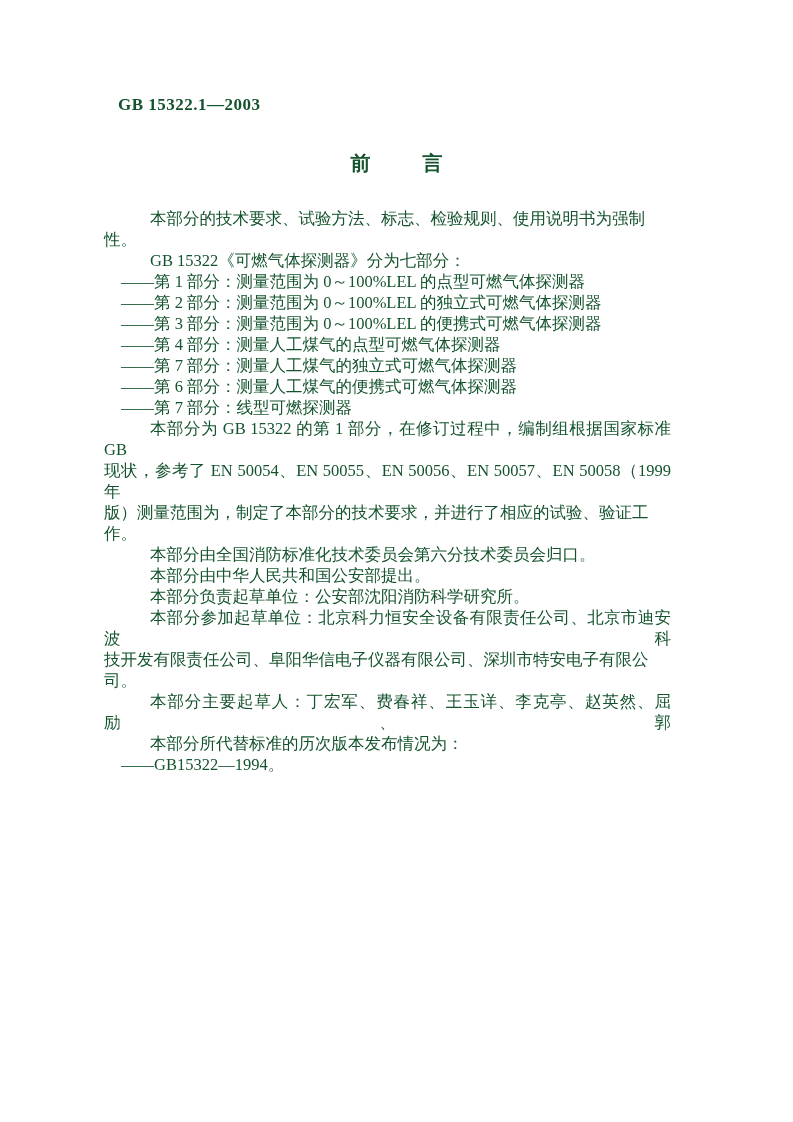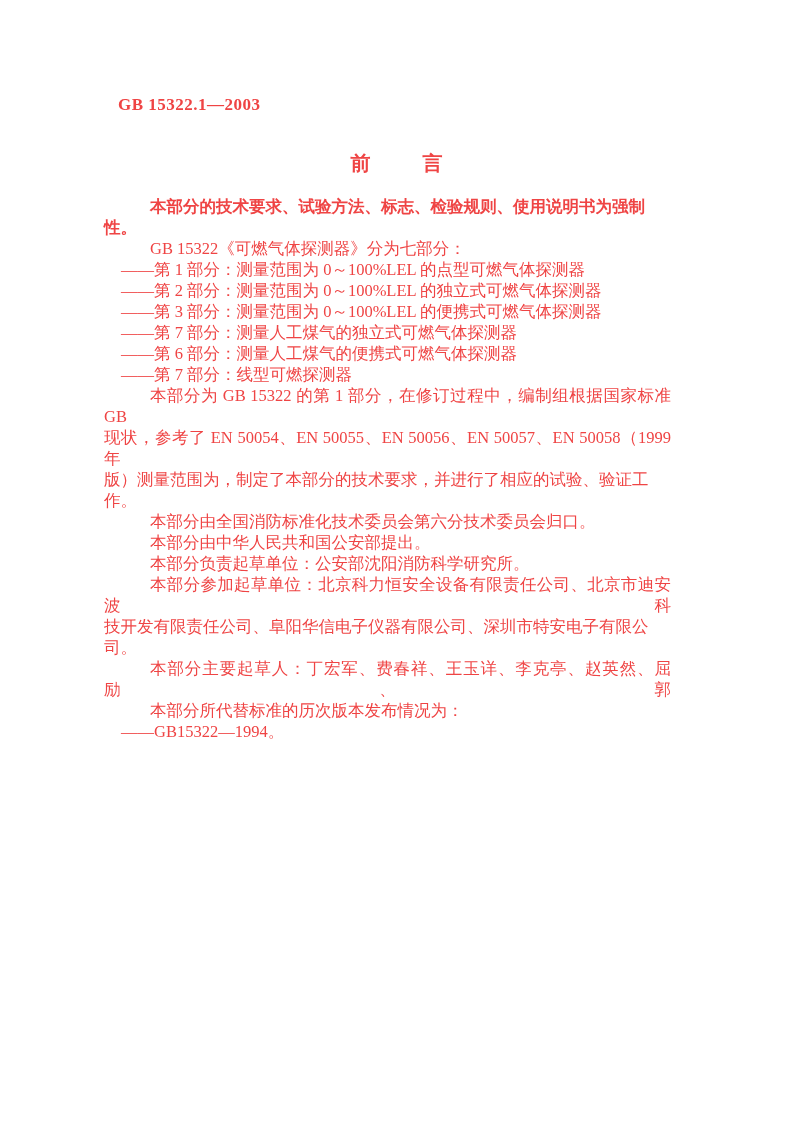--- a/index.html
+++ b/index.html
@@ -2,21 +2,21 @@
 <html><head>
 <meta charset="utf-8">
 <style>
   html, body { margin: 0; padding: 0; background: #ffffff; }
   .page {
     position: relative;
     width: 793px;
     height: 928px;
     background: #ffffff;
     font-family: "Liberation Serif", "DejaVu Serif", serif;
-    color: #ef4444;
+    color: #14532d;
     overflow: hidden;
   }
   .header {
     position: absolute;
     left: 118px;
     top: 95px;
     font-size: 17px;
     font-weight: bold;
     letter-spacing: 0.5px;
     white-space: nowrap;
@@ -40,41 +40,42 @@
     top: 196px;
     width: 567px;
     font-size: 16.5px;
     line-height: 21px;
     text-align: left;
   }
   .ln { margin: 0; padding: 0; }
   .para { text-indent: 46px; }
   .list { text-indent: 17px; }
   .cont { text-indent: 0; }
-  .bold { font-weight: bold; }
+  .bold { font-weight: normal; margin-top: 12px; }
   .jfull { text-align: justify; text-align-last: justify; }
 </style>
 </head>
 <body>
 
 <div class="page">
 
   <div class="header">GB 15322.1—2003</div>
 
   <h1 class="title">
     <span>前</span>
     <span>言</span>
   </h1>
 
   <div class="body-block">
     <p class="ln para bold">本部分的技术要求、试验方法、标志、检验规则、使用说明书为强制性。</p>
     <p class="ln para">GB 15322《可燃气体探测器》分为七部分：</p>
     <p class="ln list">——第 1 部分：测量范围为 0～100%LEL 的点型可燃气体探测器</p>
     <p class="ln list">——第 2 部分：测量范围为 0～100%LEL 的独立式可燃气体探测器</p>
     <p class="ln list">——第 3 部分：测量范围为 0～100%LEL 的便携式可燃气体探测器</p>
+    <p class="ln list">——第 4 部分：测量人工煤气的点型可燃气体探测器</p>
     <p class="ln list">——第 7 部分：测量人工煤气的独立式可燃气体探测器</p>
     <p class="ln list">——第 6 部分：测量人工煤气的便携式可燃气体探测器</p>
     <p class="ln list">——第 7 部分：线型可燃探测器</p>
     <p class="ln para jfull">本部分为 GB 15322 的第 1 部分，在修订过程中，编制组根据国家标准 GB</p>
     <p class="ln cont jfull">现状，参考了 EN 50054、EN 50055、EN 50056、EN 50057、EN 50058（1999 年</p>
     <p class="ln cont">版）测量范围为，制定了本部分的技术要求，并进行了相应的试验、验证工作。</p>
     <p class="ln para">本部分由全国消防标准化技术委员会第六分技术委员会归口。</p>
     <p class="ln para">本部分由中华人民共和国公安部提出。</p>
     <p class="ln para">本部分负责起草单位：公安部沈阳消防科学研究所。</p>
     <p class="ln para jfull">本部分参加起草单位：北京科力恒安全设备有限责任公司、北京市迪安波科</p>

